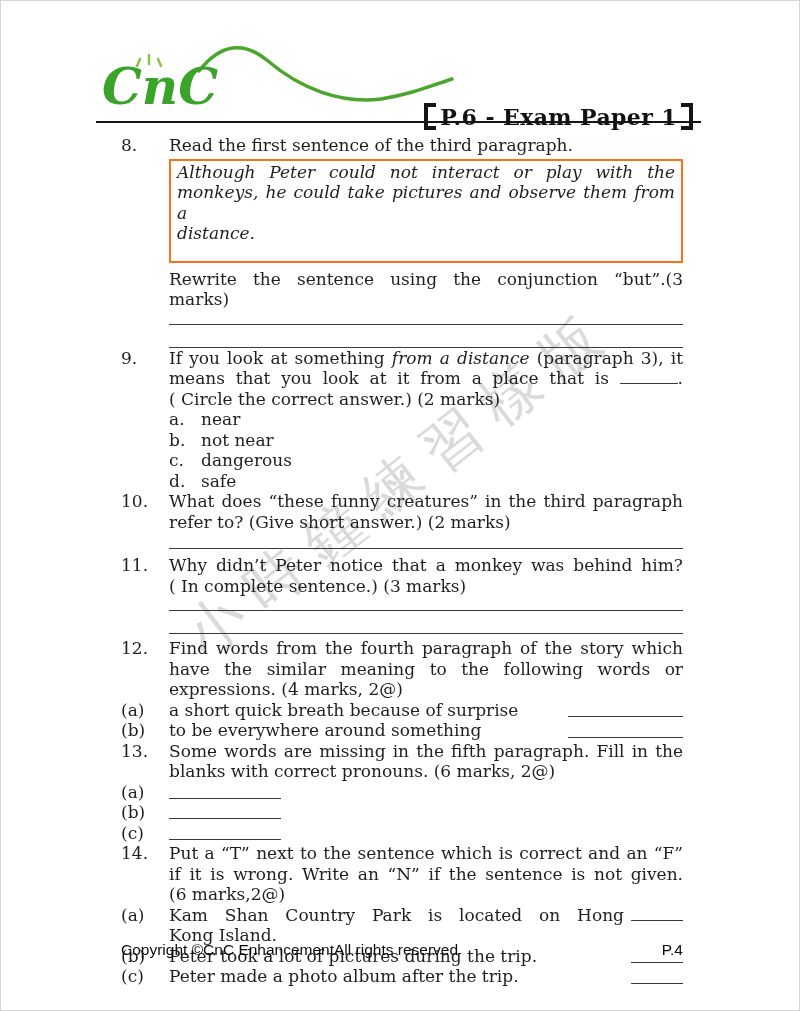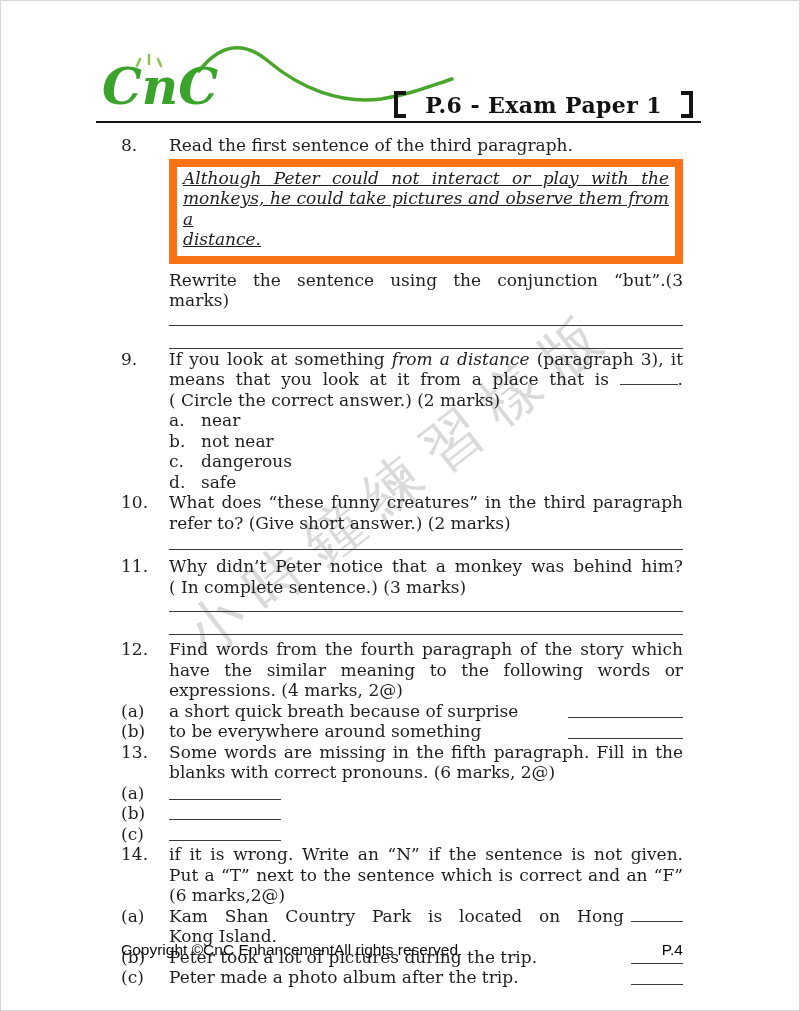--- a/index.html
+++ b/index.html
@@ -2,21 +2,21 @@
 <html><head>
 <meta charset="utf-8">
 <style>
   html,body{margin:0;padding:0;background:#ffffff;}
   body{width:800px;height:1011px;font-family:"DejaVu Serif", serif;color:#1f1f1f;}
   .page{position:relative;width:798px;height:1009px;border:1px solid #d6d6d6;background:#fff;overflow:hidden;}
 
   
   .logo-svg{position:absolute;left:95px;top:40px;width:380px;height:82px;}
   .logo-sub{position:absolute;left:321px;top:72px;font-size:20px;letter-spacing:1px;color:#9b9b9b;font-weight:bold;}
-  .title-wrap{position:absolute;top:90px;right:106px;display:flex;align-items:center;gap:16px;}
+  .title-wrap{position:absolute;top:102px;right:106px;display:flex;align-items:center;gap:1px;}
   .title-text{font-size:22px;font-weight:bold;letter-spacing:0.4px;color:#121212;white-space:nowrap;padding:0 2px;}
   .bracket{position:relative;width:9px;height:27px;}
   .bracket.left{border-left:4px solid #151515;}
   .bracket.left::before{content:"";position:absolute;top:0;left:0;width:8px;height:4px;background:#151515;}
   .bracket.left::after{content:"";position:absolute;bottom:0;left:0;width:8px;height:4px;background:#151515;}
   .bracket.right{border-right:4px solid #151515;}
   .bracket.right::before{content:"";position:absolute;top:0;right:0;width:8px;height:4px;background:#151515;}
   .bracket.right::after{content:"";position:absolute;bottom:0;right:0;width:8px;height:4px;background:#151515;}
   .rule{position:absolute;left:95px;top:120px;width:605px;height:2px;background:#161616;}
 
@@ -26,21 +26,21 @@
 
   
   .content{position:absolute;left:120px;top:134px;width:562px;font-size:17px;line-height:20.5px;}
   .qrow{display:grid;grid-template-columns:48px 514px;}
   .irow12{display:grid;grid-template-columns:48px 392px 122px;}
   .irow13{display:grid;grid-template-columns:48px 514px;}
   .irow14{display:grid;grid-template-columns:48px 455px 59px;}
   .qnum{white-space:nowrap;}
   .jl{text-align:justify;text-align-last:justify;}
   .ll{text-align:left;}
-  .qbox{border:8px solid #f97316;padding:1px 6px 6px 6px;font-style:italic;margin:3px 0 6px 0;text-decoration:underline;}
+  .qbox{border:2px solid #f97316;padding:1px 6px 17px 6px;font-style:italic;margin:3px 0 6px 0;}
   .ansline{border-bottom:1.4px solid #3a3a3a;}
   .a14{height:14px;} .a16{height:16px;} .a22{height:22px;}
   .blank-inline{display:inline-block;width:58px;border-bottom:1.3px solid #3a3a3a;}
   .opt{display:grid;grid-template-columns:32px auto;}
   .blankcell{display:flex;align-items:flex-end;justify-content:flex-end;padding-bottom:3px;}
   .blankcell.topalign{align-items:flex-start;padding-top:15px;padding-bottom:0;}
   .blank115{width:115px;border-bottom:1.3px solid #3a3a3a;}
   .blank52{width:52px;border-bottom:1.3px solid #3a3a3a;}
   .blank-short{width:112px;height:15px;border-bottom:1.3px solid #3a3a3a;margin-top:1px;}
   .mt6{margin-top:6px;} .mt4{margin-top:4px;}
@@ -176,22 +176,22 @@
       <div class="blank-short"></div>
     </div>
     <div class="irow13">
       <div>(c)</div>
       <div class="blank-short"></div>
     </div>
 
     <div class="qrow">
       <div class="qnum">14.</div>
       <div>
+        <div class="jl">Put a “T” next to the sentence which is correct and an “F”</div>
         <div class="jl">if it is wrong. Write an “N” if the sentence is not given.</div>
-        <div class="jl">Put a “T” next to the sentence which is correct and an “F”</div>
         <div class="ll">(6 marks,2@)</div>
       </div>
     </div>
     <div class="irow14">
       <div>(a)</div>
       <div>
         <div class="jl">Kam Shan Country Park is located on Hong</div>
         <div class="ll">Kong Island.</div>
       </div>
       <div class="blankcell topalign">

